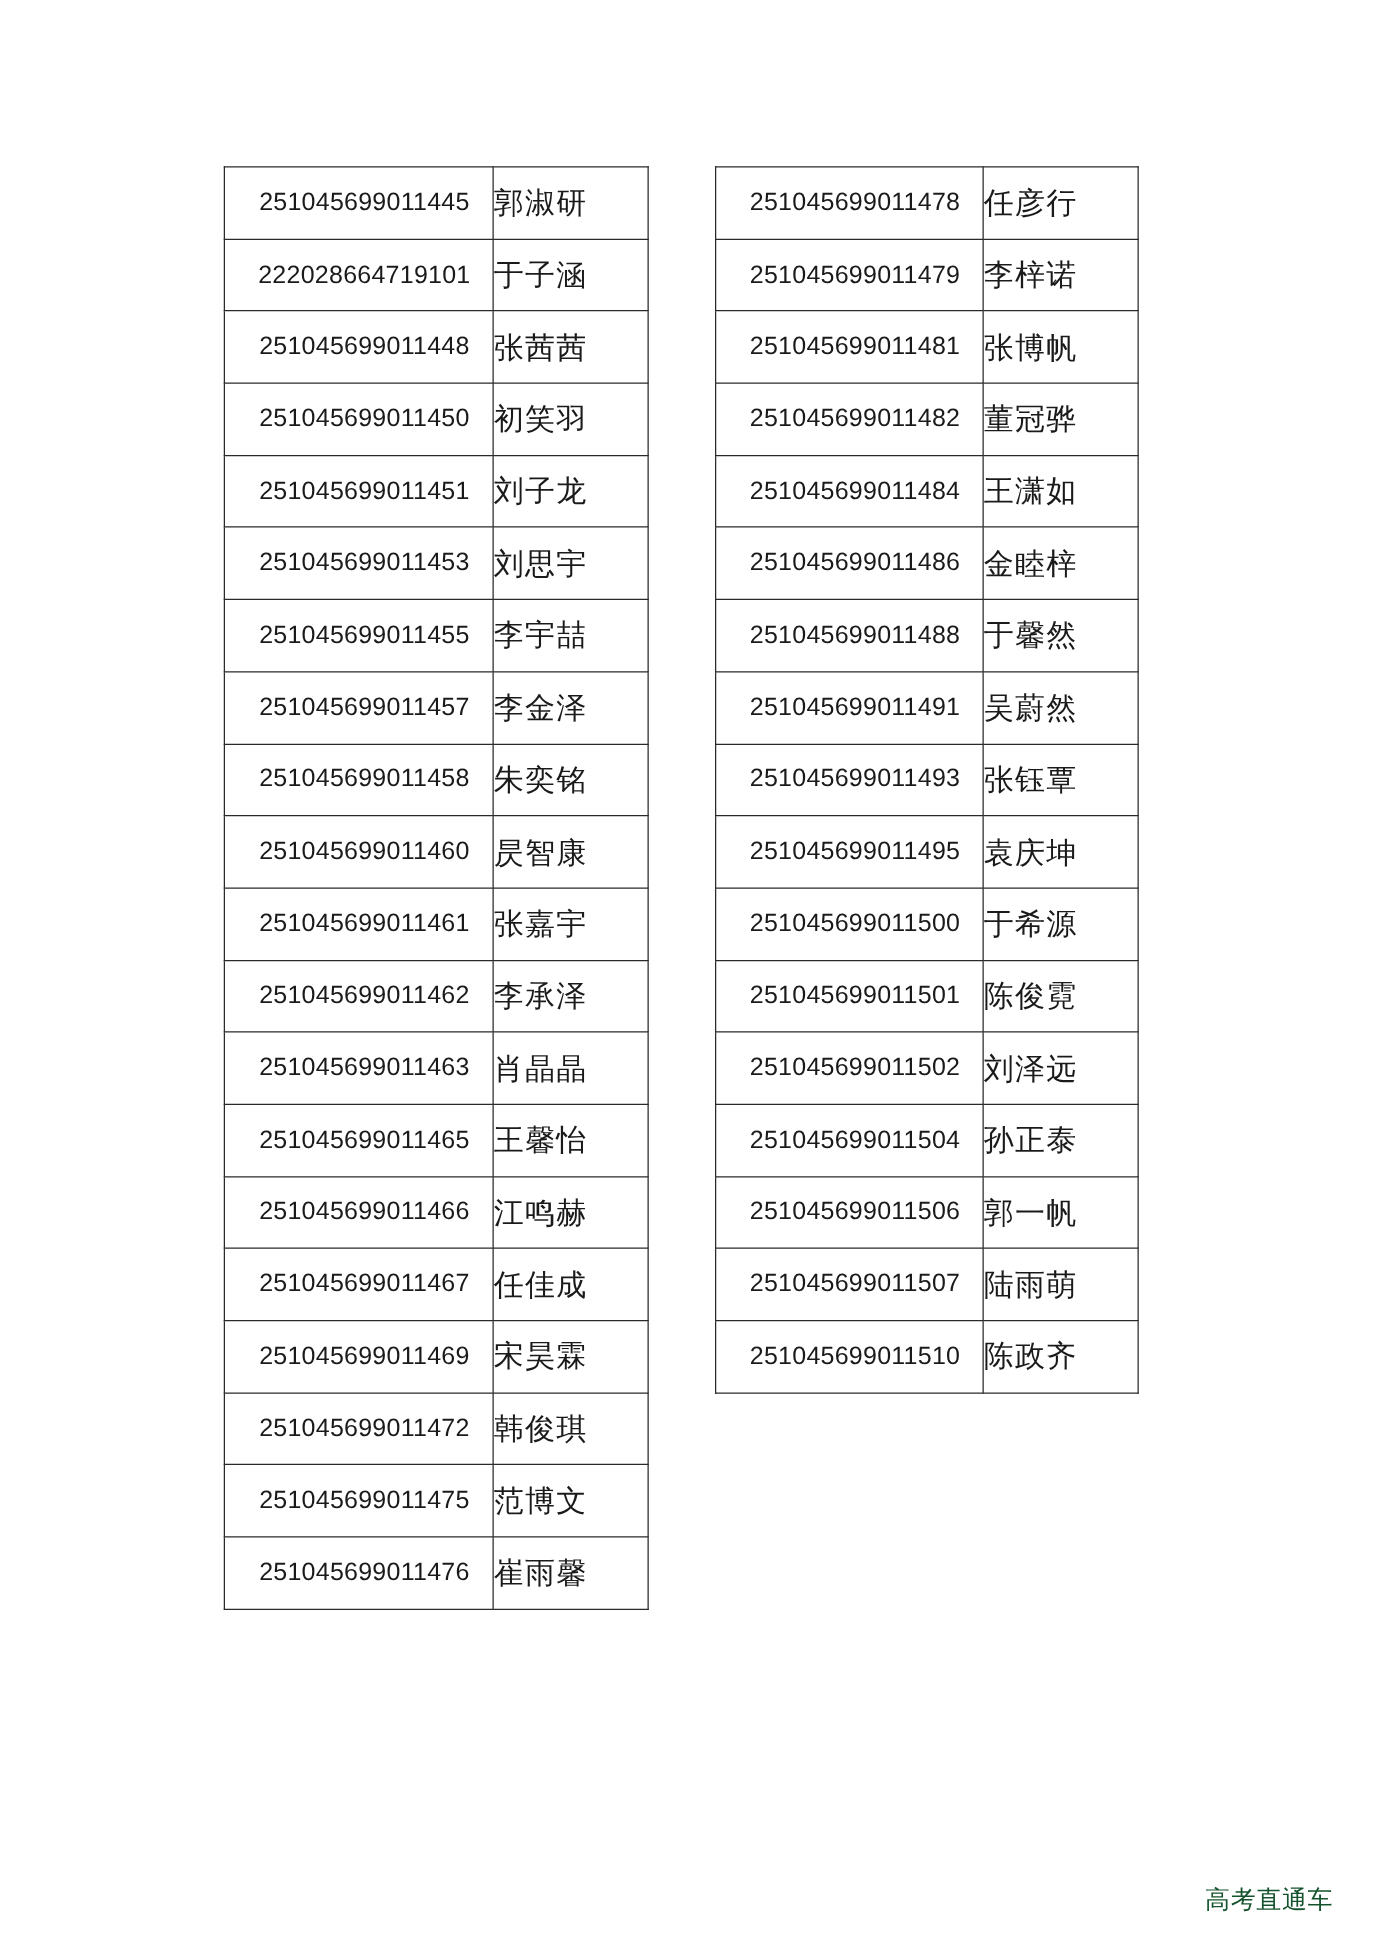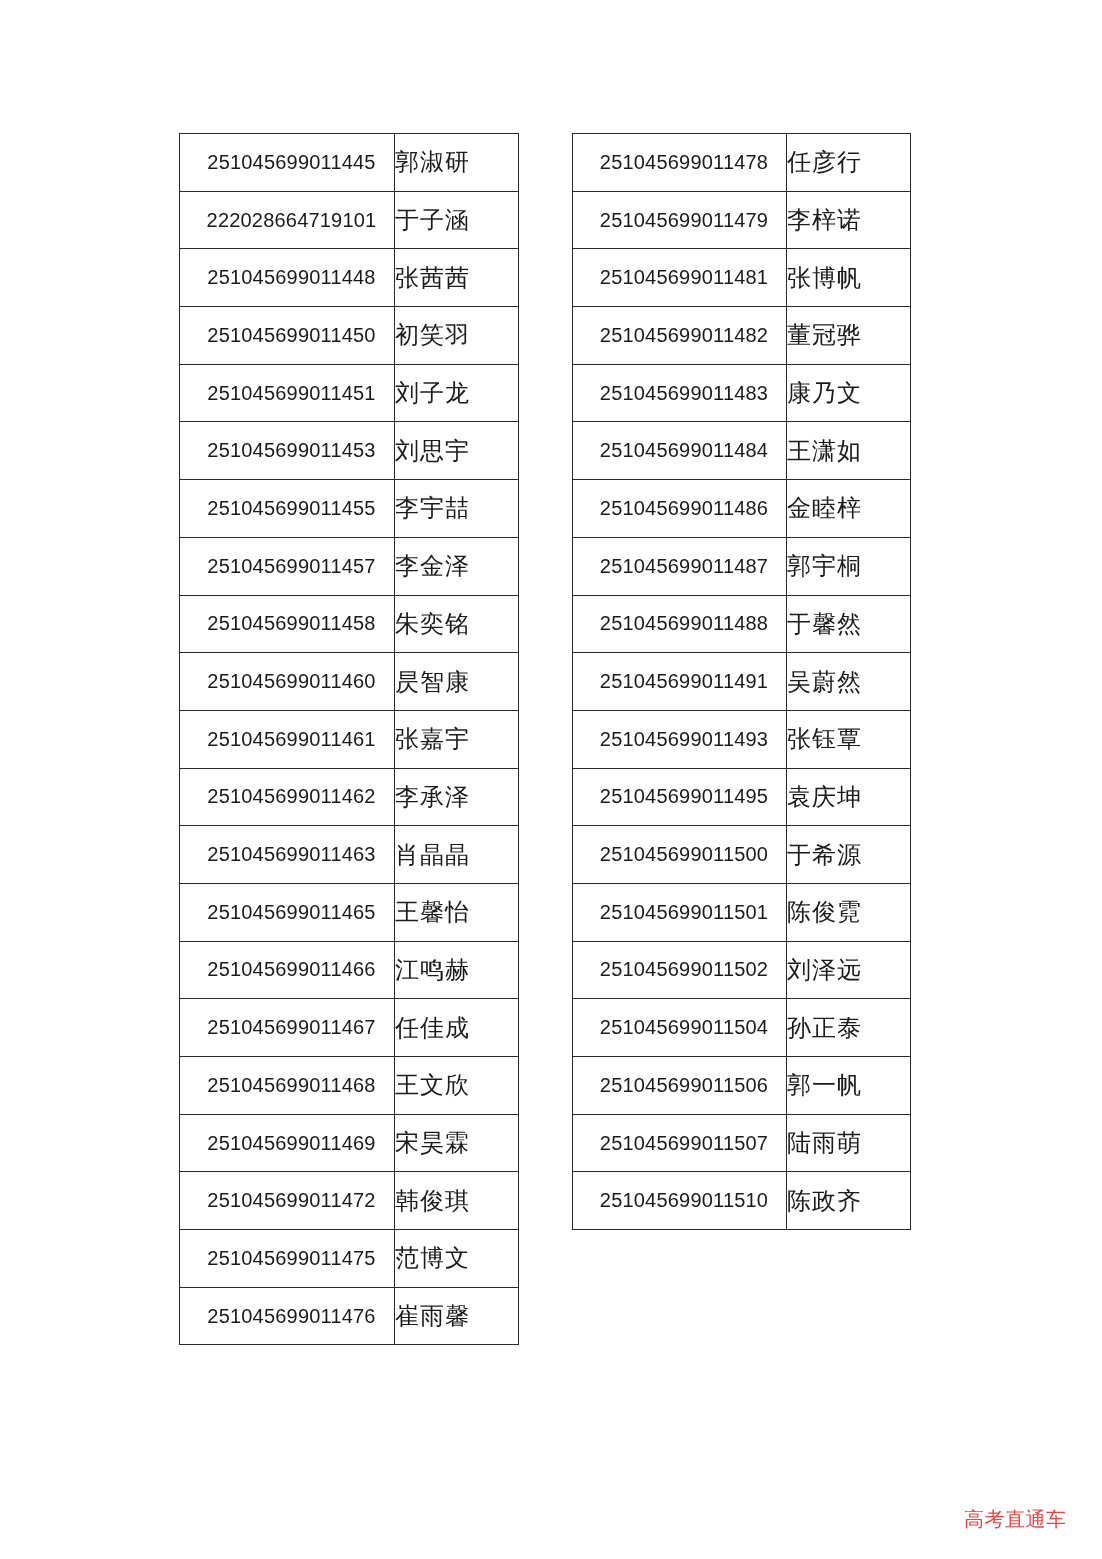--- a/index.html
+++ b/index.html
@@ -48,21 +48,21 @@
     #table-left col.c2 { width: 124px; }
     #table-right { left: 572px; width: 338px; }
     #table-right col.c1 { width: 214px; }
     #table-right col.c2 { width: 124px; }
     .watermark {
       position: absolute;
       left: 964px;
       top: 1506px;
       font-family: "DejaVu Sans", "Liberation Sans", sans-serif;
       font-size: 20px;
-      color: #ef4444;
+      color: #14532d;
       letter-spacing: 0.5px;
     }
   </style>
 </head>
 <body>
 
 <table class="roster-table" id="table-left">
   <colgroup>
       <col class="c1">
       <col class="c2">
@@ -126,24 +126,20 @@
       </tr>
       <tr>
         <td class="id-cell">251045699011466</td>
         <td class="name-cell">江鸣赫</td>
       </tr>
       <tr>
         <td class="id-cell">251045699011467</td>
         <td class="name-cell">任佳成</td>
       </tr>
       <tr>
-        <td class="id-cell">251045699011468</td>
-        <td class="name-cell">王文欣</td>
-      </tr>
-      <tr>
         <td class="id-cell">251045699011469</td>
         <td class="name-cell">宋昊霖</td>
       </tr>
       <tr>
         <td class="id-cell">251045699011472</td>
         <td class="name-cell">韩俊琪</td>
       </tr>
       <tr>
         <td class="id-cell">251045699011475</td>
         <td class="name-cell">范博文</td>
@@ -171,36 +167,28 @@
       </tr>
       <tr>
         <td class="id-cell">251045699011481</td>
         <td class="name-cell">张博帆</td>
       </tr>
       <tr>
         <td class="id-cell">251045699011482</td>
         <td class="name-cell">董冠骅</td>
       </tr>
       <tr>
-        <td class="id-cell">251045699011483</td>
-        <td class="name-cell">康乃文</td>
-      </tr>
-      <tr>
         <td class="id-cell">251045699011484</td>
         <td class="name-cell">王潇如</td>
       </tr>
       <tr>
         <td class="id-cell">251045699011486</td>
         <td class="name-cell">金睦梓</td>
       </tr>
       <tr>
-        <td class="id-cell">251045699011487</td>
-        <td class="name-cell">郭宇桐</td>
-      </tr>
-      <tr>
         <td class="id-cell">251045699011488</td>
         <td class="name-cell">于馨然</td>
       </tr>
       <tr>
         <td class="id-cell">251045699011491</td>
         <td class="name-cell">吴蔚然</td>
       </tr>
       <tr>
         <td class="id-cell">251045699011493</td>
         <td class="name-cell">张钰覃</td>

